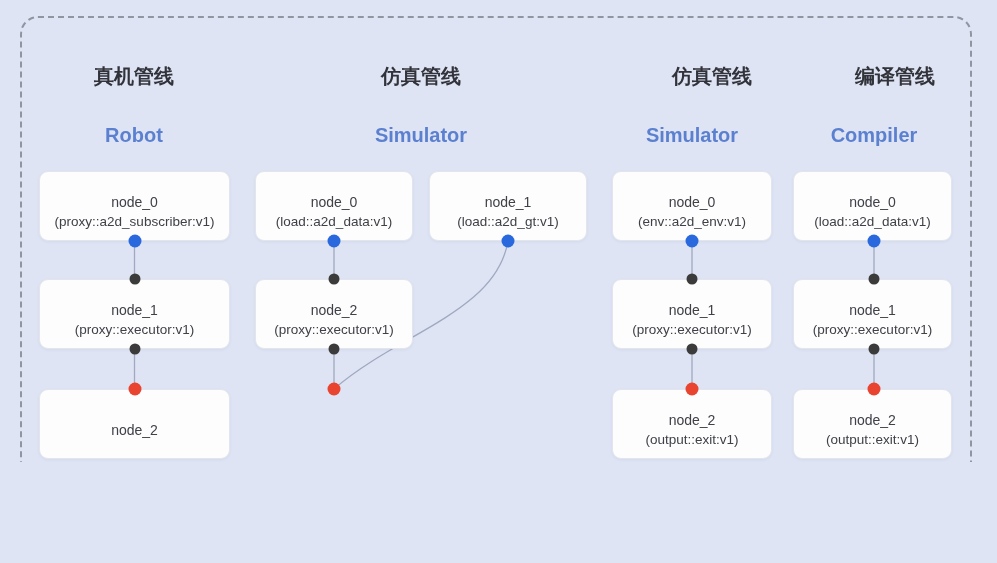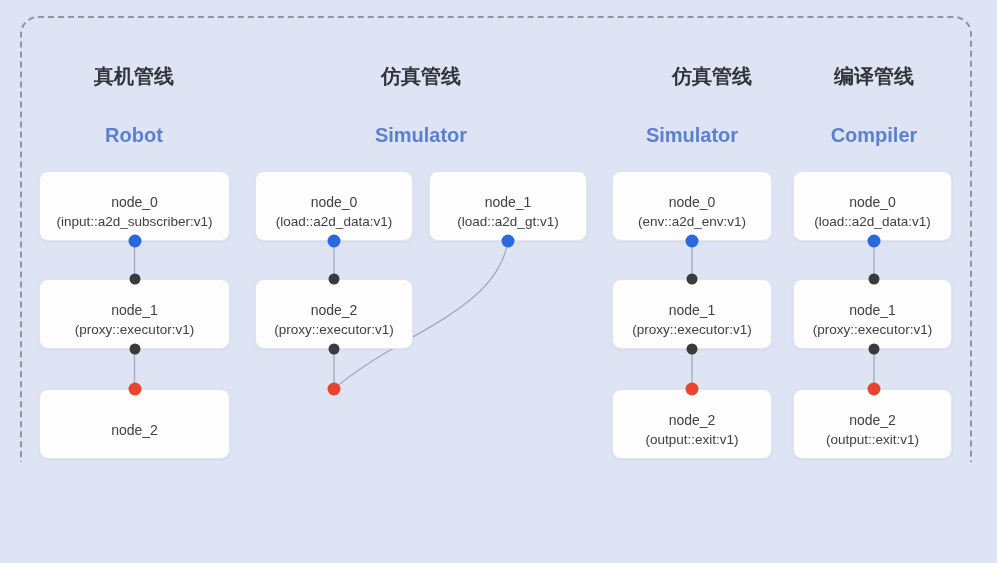--- a/index.html
+++ b/index.html
@@ -41,42 +41,42 @@
 </head>
 <body>
 
 <div id="app">
 
   <div class="frame"></div>
 
   <div class="title-zh" style="left:134px">真机管线</div>
   <div class="title-zh" style="left:421px">仿真管线</div>
   <div class="title-zh" style="left:712px">仿真管线</div>
-  <div class="title-zh" style="left:874px">编译管线</div>
+  <div class="title-zh" style="left:895px">编译管线</div>
 
   <div class="title-en" style="left:134px">Robot</div>
   <div class="title-en" style="left:421px">Simulator</div>
   <div class="title-en" style="left:692px">Simulator</div>
   <div class="title-en" style="left:874px">Compiler</div>
 
   <svg class="edges" width="997" height="563">
     <line class="edge" x1="134.5" y1="241" x2="134.5" y2="279"></line>
     <line class="edge" x1="134.5" y1="349" x2="134.5" y2="389"></line>
     <line class="edge" x1="334" y1="241" x2="334" y2="279"></line>
     <line class="edge" x1="334" y1="349" x2="334" y2="389"></line>
     <path class="edge" d="M508,241 C496,312 400,332 334,389"></path>
     <line class="edge" x1="692" y1="241" x2="692" y2="279"></line>
     <line class="edge" x1="692" y1="349" x2="692" y2="389"></line>
     <line class="edge" x1="874" y1="241" x2="874" y2="279"></line>
     <line class="edge" x1="874" y1="349" x2="874" y2="389"></line>
   </svg>
 
   <div class="node" style="left:39px;top:171px;width:191px">
     <div class="nn">node_0</div>
-    <div class="nt">(input::a2d_subscriber:v1)</div>
+    <div class="nt">(proxy::a2d_subscriber:v1)</div>
   </div>
   <div class="node" style="left:39px;top:279px;width:191px">
     <div class="nn">node_1</div>
     <div class="nt">(proxy::executor:v1)</div>
   </div>
   <div class="node" style="left:39px;top:389px;width:191px">
     <div class="nn">node_2</div>
   </div>
 
   <div class="node" style="left:255px;top:171px;width:158px">

